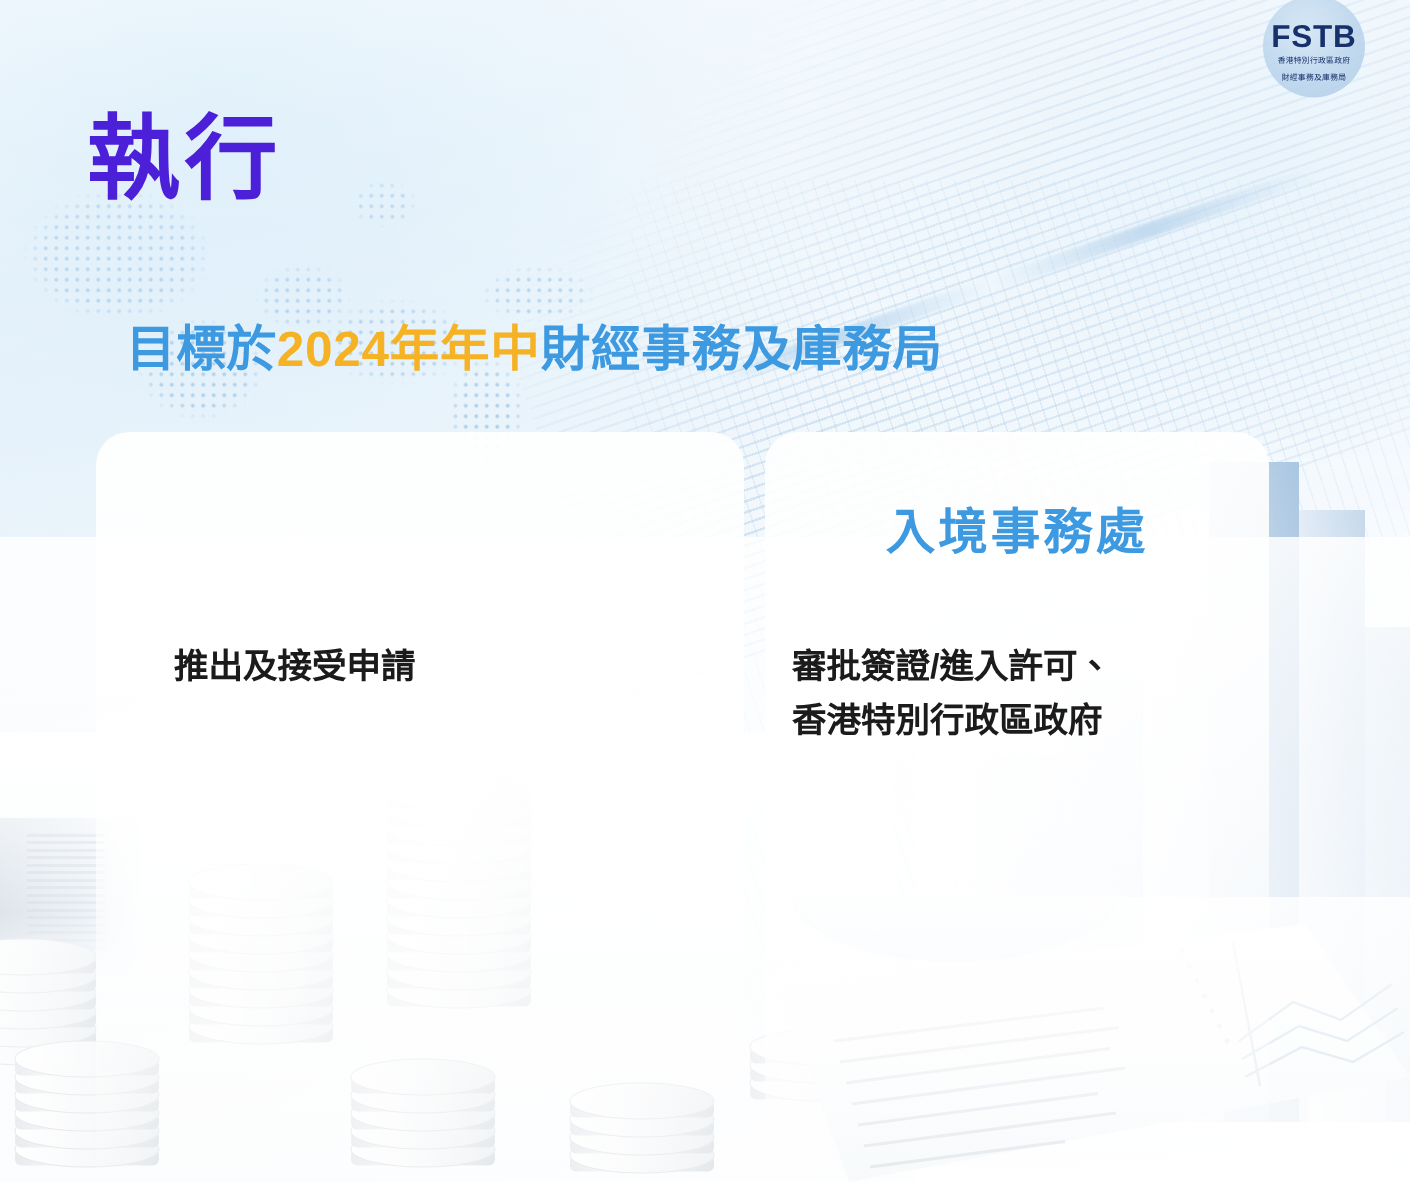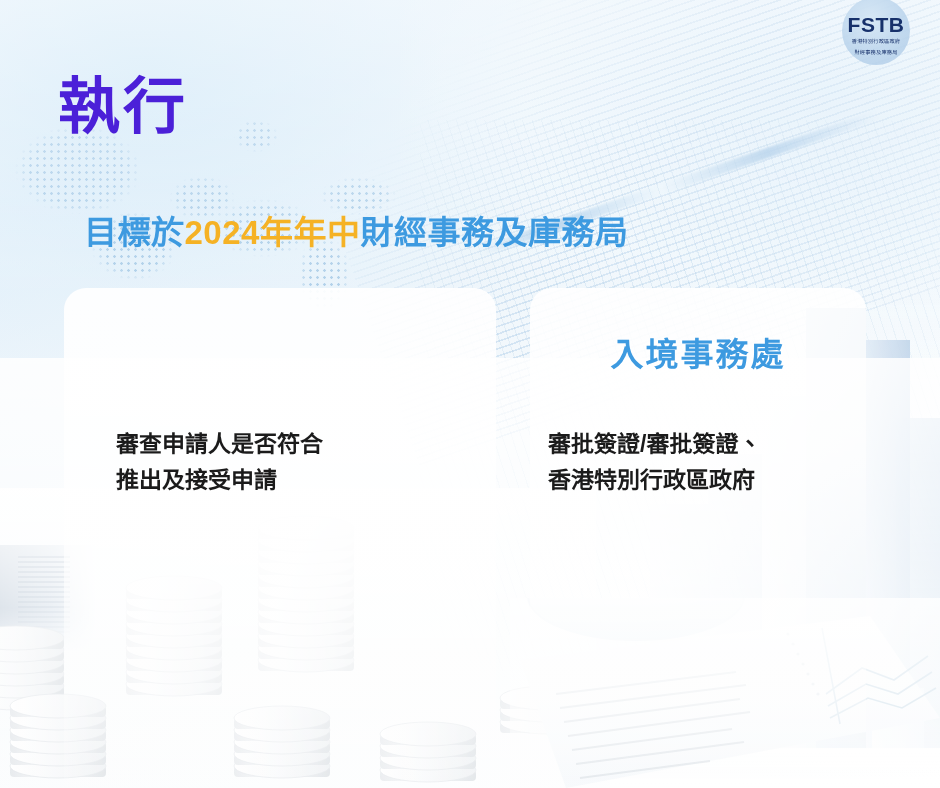--- a/index.html
+++ b/index.html
@@ -175,21 +175,21 @@
 
   
   .panel {
     position: absolute;
     top: 288px;
     height: 500px;
     border-radius: 22px 22px 0 0;
     background: linear-gradient(to bottom, rgba(255,255,255,0.93) 0%, rgba(255,255,255,0.86) 32%, rgba(255,255,255,0.60) 62%, rgba(255,255,255,0.30) 86%, rgba(255,255,255,0.16) 100%);
   }
   .panel-left  { left: 64px;  width: 432px; }
-  .panel-right { left: 530px; width: 336px; }
+  .panel-right { left: 510px; width: 336px; }
 
   .panel-head {
     position: absolute; left: 0; right: 0; top: 40px;
     text-align: center;
     font-size: 33px; font-weight: bold;
     color: #3d9ae0;
     letter-spacing: 2px;
   }
   .panel-body {
     position: absolute; left: 0; right: 0; top: 138px;
@@ -405,26 +405,25 @@
   </div>
 
   <div class="title">執行</div>
 
   <div class="subtitle">
     <span>目標於</span><span class="hl">2024年年中</span><span>財經事務及庫務局</span>
   </div>
 
   <div class="panel panel-left">
     <div class="panel-body">
-      <div>審查申請人是否符合</div>
       <div>推出及接受申請</div>
     </div>
   </div>
 
   <div class="panel panel-right">
     <div class="panel-head">入境事務處</div>
     <div class="panel-body">
-      <div>審批簽證/審批簽證、</div>
+      <div>審批簽證/進入許可、</div>
       <div>香港特別行政區政府</div>
     </div>
   </div>
 
 </div>
 
 </body></html>

